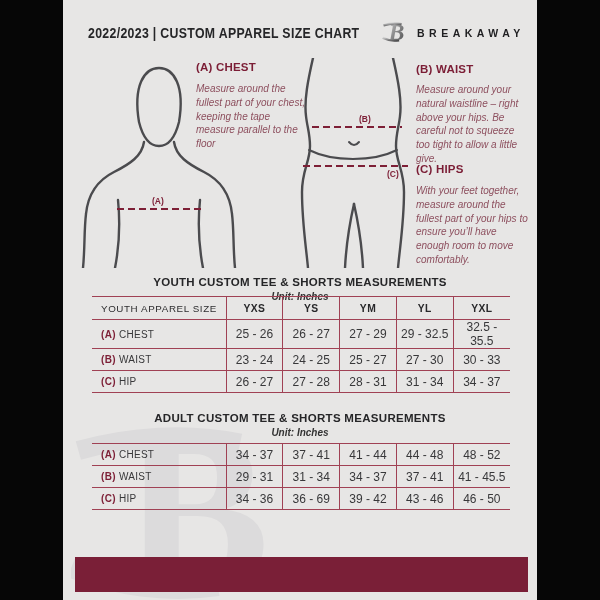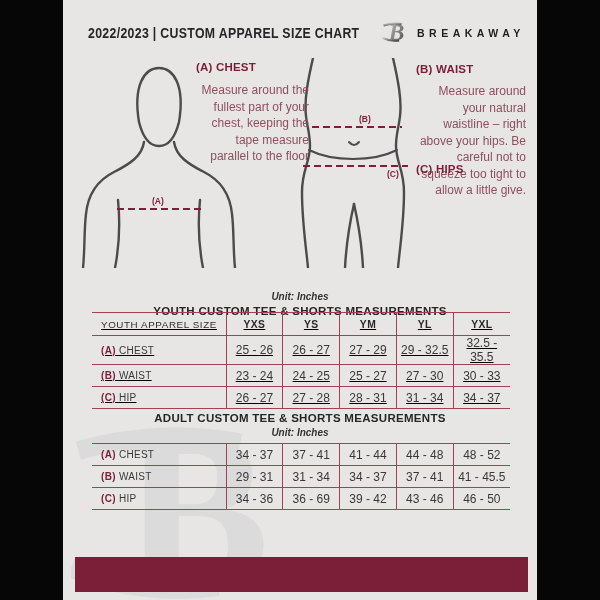--- a/index.html
+++ b/index.html
@@ -18,21 +18,21 @@
     color:#1f1f21; letter-spacing:4.5px; white-space:nowrap; }
 
   
   .fig { position:absolute; }
   .fig svg { display:block; }
   .dash { position:absolute; height:2.4px;
     background:repeating-linear-gradient(90deg,#7d1f36 0 7px,transparent 7px 11px); }
   .marker { position:absolute; font-size:8.5px; font-weight:700; color:#7d1f36; }
 
   .m-head { position:absolute; font-size:11.5px; font-weight:700; color:#7b1d35; letter-spacing:.2px; }
-  .m-desc { position:absolute; font-size:12px; color:#8d4f5e; line-height:1.38;text-align:right; }
+  .m-desc { position:absolute; font-size:10px; font-style:italic; color:#8d4f5e; line-height:1.38; }
 
   
   .tbl-title { position:absolute; left:20px; width:434px; text-align:center;
     font-size:11.5px; font-weight:700; color:#262628; letter-spacing:.3px; }
   .tbl-unit { position:absolute; left:20px; width:434px; text-align:center;
     font-size:10px; font-style:italic; font-weight:700; color:#333; }
   table.size-table { position:absolute; left:29px; width:418px; border-collapse:collapse; table-layout:fixed; }
   .size-table col.c0 { width:134px; }
   .size-table col.cn { width:56.8px; }
   .size-table tr { border-top:1.5px solid #a04154; border-bottom:1.5px solid #a04154; }
@@ -116,25 +116,26 @@
       <div class="dash" style="left:240px; top:165px; width:105px;"></div>
       <div class="marker" style="left:324px; top:169px;">(C)</div>
 
       <div class="m-head" style="left:133px; top:61px;">(A) CHEST</div>
       <div class="m-desc" style="left:133px; top:82px; width:113px;">Measure around the fullest part of your chest, keeping the tape measure parallel to the floor</div>
 
       <div class="m-head" style="left:353px; top:63px;">(B) WAIST</div>
       <div class="m-desc" style="left:353px; top:83px; width:110px;">Measure around your natural waistline – right above your hips. Be careful not to squeeze too tight to allow a little give.</div>
 
       <div class="m-head" style="left:353px; top:163px;">(C) HIPS</div>
-
-      <div class="tbl-title" style="top:276px;margin-top:29px;">YOUTH CUSTOM TEE &amp; SHORTS MEASUREMENTS</div>
+      <div class="m-desc" style="left:353px; top:184px; width:115px;">With your feet together, measure around the fullest part of your hips to ensure you’ll have enough room to move comfortably.</div>
+
+      <div class="tbl-title" style="top:276px;">YOUTH CUSTOM TEE &amp; SHORTS MEASUREMENTS</div>
       <div class="tbl-unit" style="top:291px;">Unit: Inches</div>
 
-      <table class="size-table" style="top:312px;text-decoration:underline;">
+      <table class="size-table" style="top:296px;">
         <colgroup>
             <col class="c0">
             <col class="cn">
             <col class="cn">
             <col class="cn">
             <col class="cn">
             <col class="cn">
           </colgroup>
         <tbody>
             <tr class="hrow">

